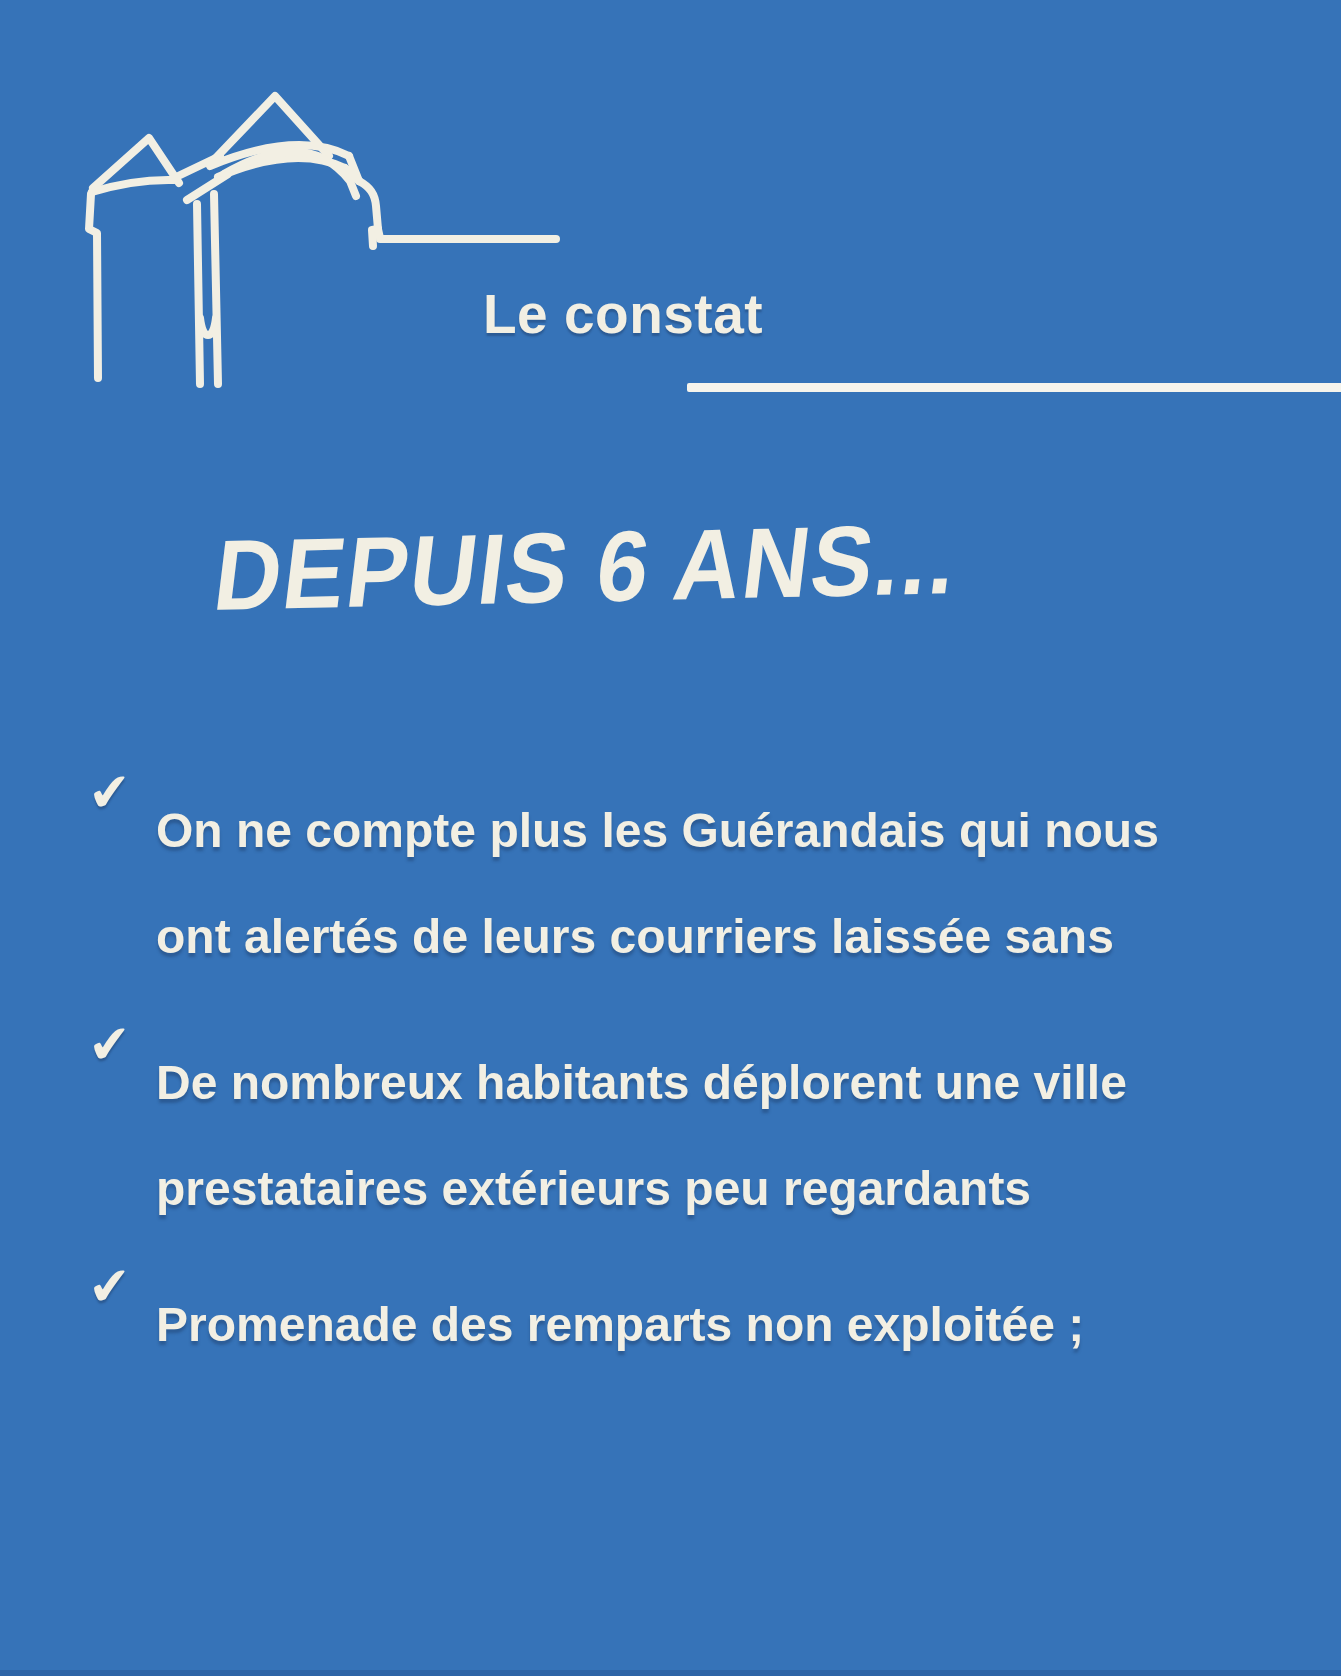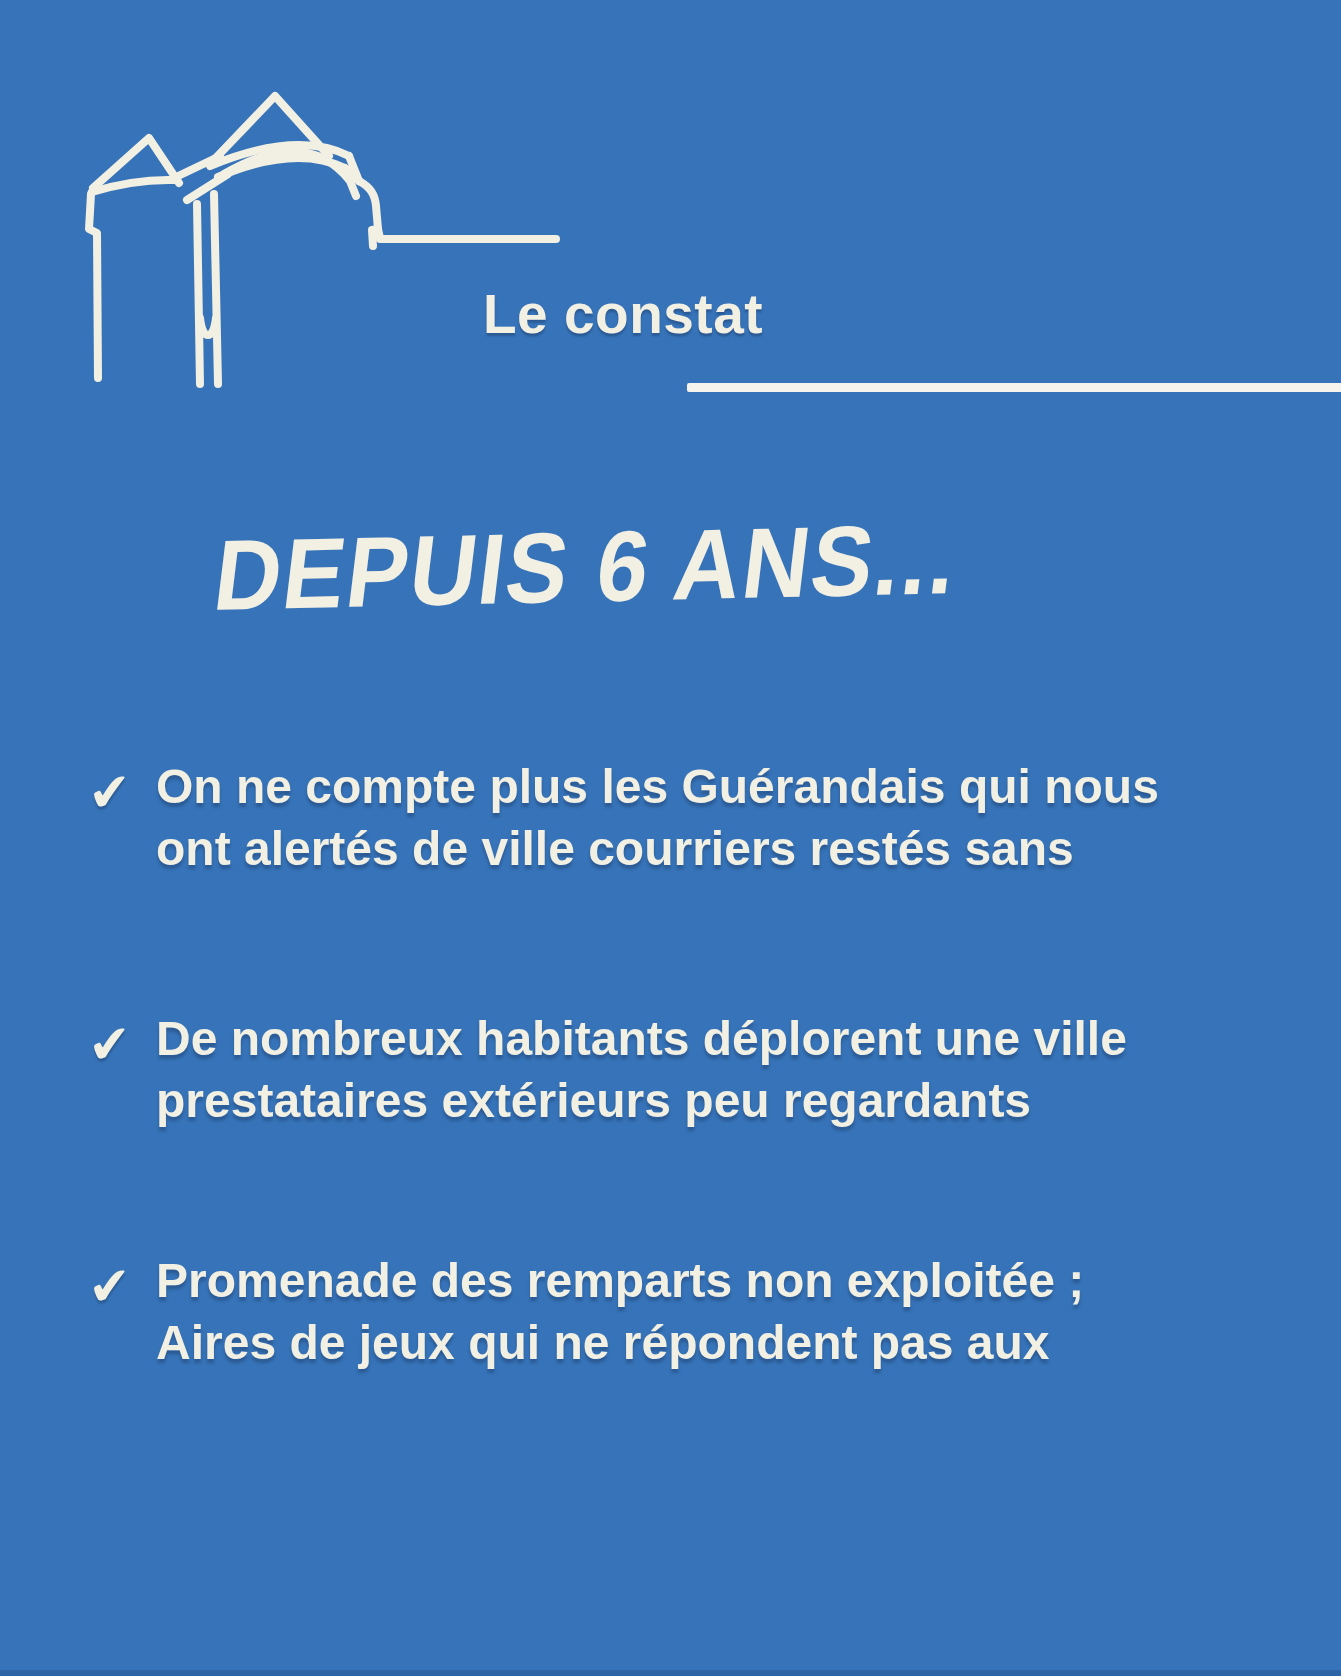--- a/index.html
+++ b/index.html
@@ -45,20 +45,21 @@
     flex:0 0 auto;width:52px;
     font-size:52px;line-height:62px;
     position:relative;top:5px;
     transform:rotate(-4deg);
     color:var(--ink,#f2efe3);
     text-shadow:0 3px 2px var(--shadow,rgba(23,45,84,.35));
   }
   .lines div{
     font-size:48px;line-height:62px;font-weight:700;white-space:nowrap;
     text-shadow:0 4px 3px var(--shadow,rgba(23,45,84,.35));
+    margin-top:44px;
   }
   .bottom-strip{
     position:absolute;left:0;bottom:0;width:100%;height:6px;
     background:var(--edge,#2d64a6);
   }
 </style>
 </head>
 <body>
 
 <div class="page">
@@ -100,36 +101,35 @@
   <div class="title-underline"></div>
 
   <div class="headline">DEPUIS 6 ANS...</div>
 
   <section>
 
     <div class="bullet bullet-1">
       <span class="check">✔</span>
       <div class="lines">
         <div>On ne compte plus les Guérandais qui nous</div>
-        <div>ont alertés de ville courriers restés sans</div>
+        <div>ont alertés de leurs courriers laissée sans</div>
       </div>
     </div>
 
     <div class="bullet bullet-2">
       <span class="check">✔</span>
       <div class="lines">
         <div>De nombreux habitants déplorent une ville</div>
         <div>prestataires extérieurs peu regardants</div>
       </div>
     </div>
 
     <div class="bullet bullet-3">
       <span class="check">✔</span>
       <div class="lines">
         <div>Promenade des remparts non exploitée ;</div>
-        <div>Aires de jeux qui ne répondent pas aux</div>
       </div>
     </div>
 
   </section>
 
   <div class="bottom-strip"></div>
 </div>
 
 </body></html>

